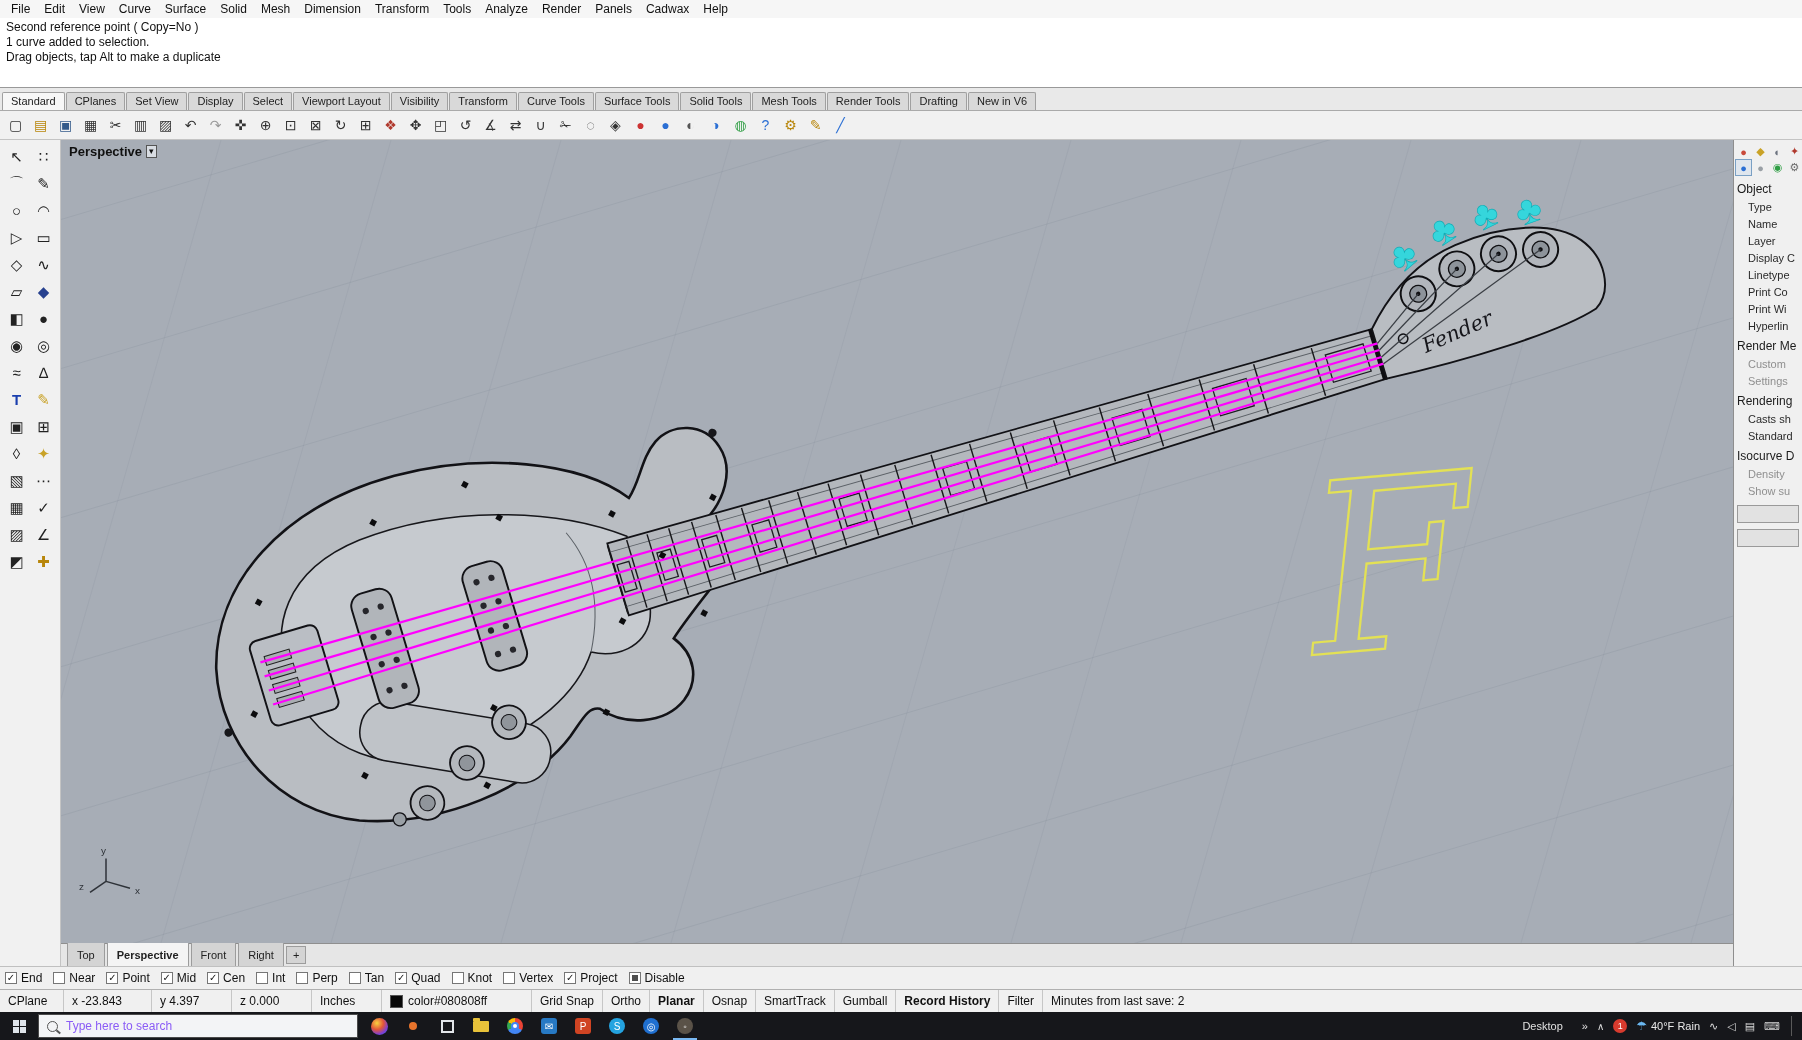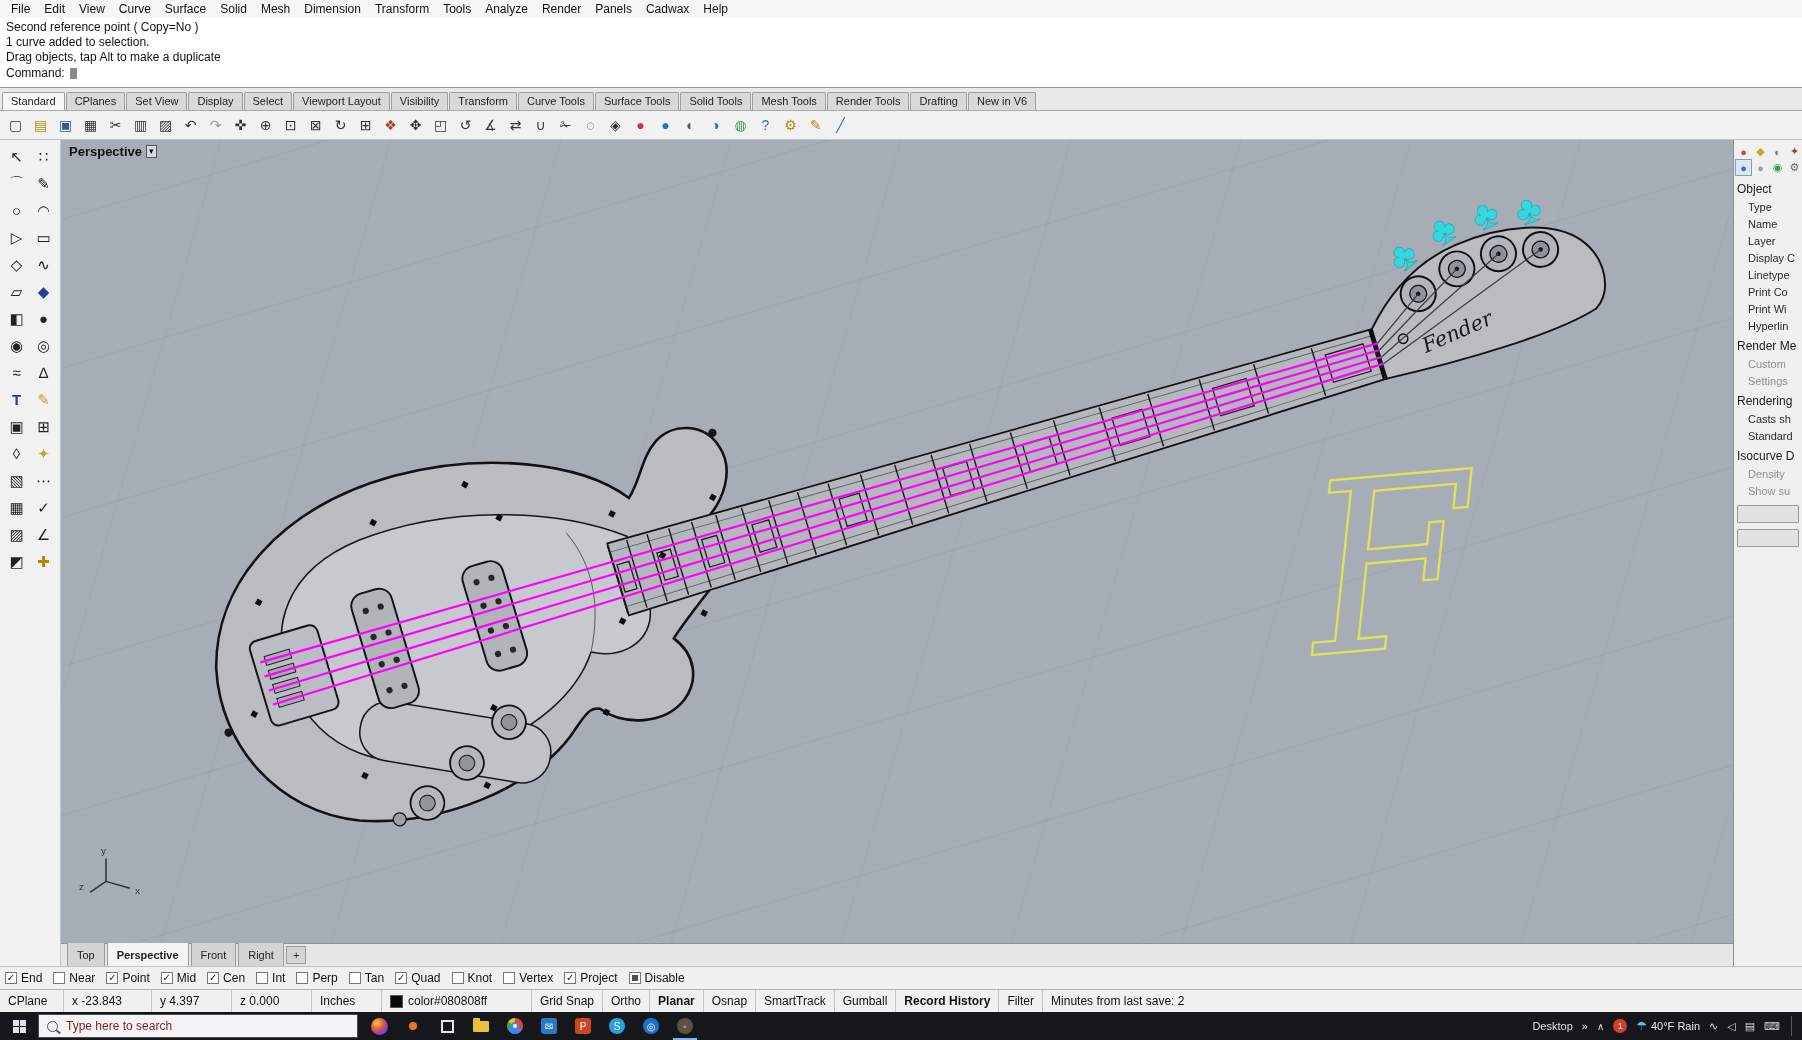--- a/index.html
+++ b/index.html
@@ -60,37 +60,37 @@
   .sb-seg{display:flex;align-items:center;padding:0 8px;border-right:1px solid #c6c6c6;white-space:nowrap;box-sizing:border-box;}
   .sb-seg.active{font-weight:bold;}
   .sb-seg.grow{flex:1;border-right:none;align-items:center;}
   .swatch{width:11px;height:11px;margin-right:5px;border:1px solid #555;flex:none;}
 
   
   .taskbar{height:28px;background:#16171b;display:flex;align-items:center;font-size:11px;color:#e8e8e8;}
   .tb-start{width:38px;height:100%;display:flex;align-items:center;justify-content:center;}
   .win-logo{display:grid;grid-template-columns:6px 6px;grid-template-rows:6px 6px;gap:1px;}
   .win-logo i{background:#dfe4ea;display:block;}
-  .tb-search{width:320px;height:24px;background:#f3f4f6;border:1px solid #4a4a4a;display:flex;align-items:center;gap:8px;padding:0 8px;color:#7f1d1d;font-size:12px;box-sizing:border-box;}
+  .tb-search{width:320px;height:24px;background:#f3f4f6;border:1px solid #4a4a4a;display:flex;align-items:center;gap:8px;padding:0 8px;color:#8b5cf6;font-size:12px;box-sizing:border-box;}
   .mag{width:9px;height:9px;border:1.5px solid #555;border-radius:50%;position:relative;flex:none;}
   .mag::after{content:"";position:absolute;width:5px;height:1.5px;background:#555;right:-4px;bottom:-2px;transform:rotate(40deg);}
   .tb-apps{display:flex;height:100%;margin-left:4px;}
   .app{width:34px;height:100%;display:flex;align-items:center;justify-content:center;position:relative;}
   .app.active::after{content:"";position:absolute;left:5px;right:5px;bottom:0;height:2px;background:#79b8f3;}
   .ic-sphere{width:17px;height:17px;border-radius:50%;background:radial-gradient(circle at 35% 30%,#f7d23e 0%,#e2563a 40%,#7a3fd8 70%,#2a7fd4 100%);}
   .ic-dot{width:8px;height:8px;border-radius:50%;}
   .ic-taskview{width:13px;height:13px;border:2px solid #e3e6ea;box-sizing:border-box;}
   .ic-folder{width:16px;height:11px;background:#e8c23a;border-radius:1px;position:relative;}
   .ic-folder::before{content:"";position:absolute;top:-3px;left:0;width:7px;height:3px;background:#e8c23a;border-radius:1px 1px 0 0;}
   .ic-chrome{width:16px;height:16px;border-radius:50%;position:relative;
     background:conic-gradient(#ea4335 0 120deg,#4285f4 120deg 240deg,#34a853 240deg 300deg,#fbbc05 300deg 360deg);}
   .ic-chrome::after{content:"";position:absolute;inset:4px;background:#fff;border:2px solid #4285f4;border-radius:50%;box-sizing:border-box;}
   .ic-badge{width:16px;height:16px;display:flex;align-items:center;justify-content:center;color:#fff;font-size:10px;border-radius:3px;}
   .tb-right{margin-left:auto;display:flex;align-items:center;gap:9px;padding-right:6px;}
-  .tray-text{color:#e0e0e0;}
+  .tray-text{color:#e0e0e0;margin-left:10px;}
   .tray-chev{font-size:10px;color:#ddd;}
   .tray-badge{width:14px;height:14px;border-radius:50%;background:#d83b2e;color:#fff;font-size:9px;display:flex;align-items:center;justify-content:center;flex:none;}
   .tray-weather{display:flex;align-items:center;gap:4px;}
   .wicon{color:#6ab7f0;font-size:12px;}
   .tray-ic{color:#d8d8d8;font-size:11px;}
   .show-desktop{width:4px;height:20px;border-left:1px solid #5a5a5a;margin-left:2px;}
 </style>
 </head>
 <body>
 
@@ -111,21 +111,20 @@
       <div class="menu-item">Render</div>
       <div class="menu-item">Panels</div>
       <div class="menu-item">Cadwax</div>
       <div class="menu-item">Help</div>
     </div>
 
   <div class="command-area">
     <div class="cmd-line">Second reference point ( Copy=No )</div>
     <div class="cmd-line">1 curve added to selection.</div>
     <div class="cmd-line">Drag objects, tap Alt to make a duplicate</div>
-    <div class="cmd-prompt"><span>Command:</span><span class="caret"></span></div>
   </div>
 
   <div class="tab-bar" id="tab-bar">
       <div class="rtab active">Standard</div>
       <div class="rtab">CPlanes</div>
       <div class="rtab">Set View</div>
       <div class="rtab">Display</div>
       <div class="rtab">Select</div>
       <div class="rtab">Viewport Layout</div>
       <div class="rtab">Visibility</div>

